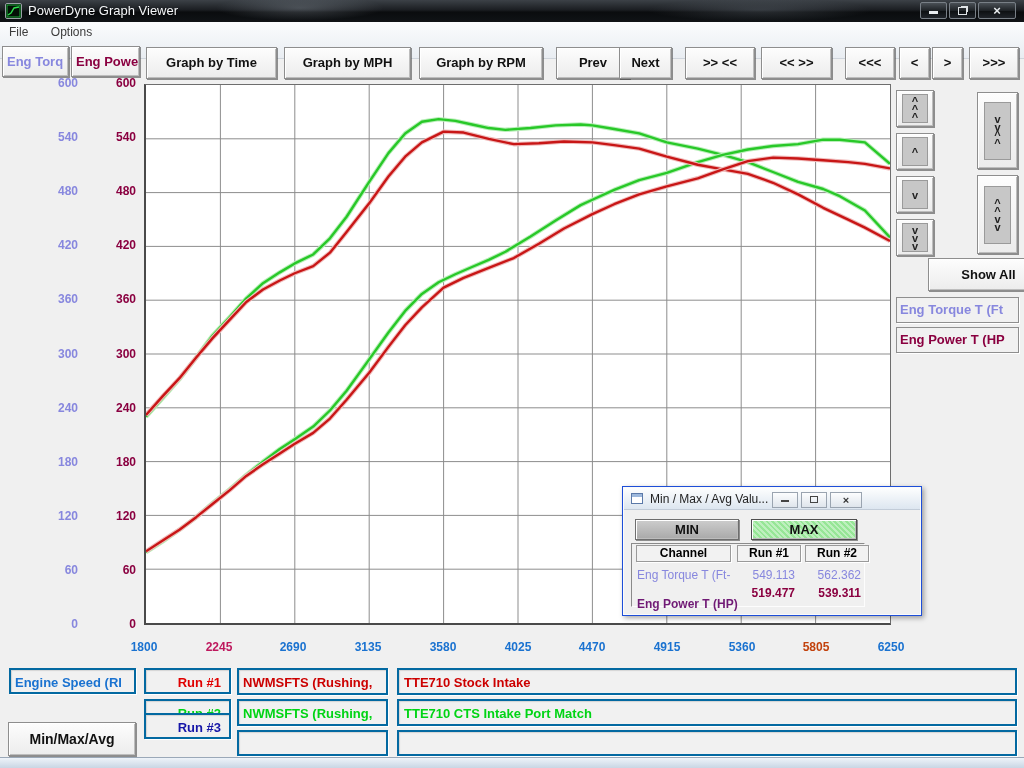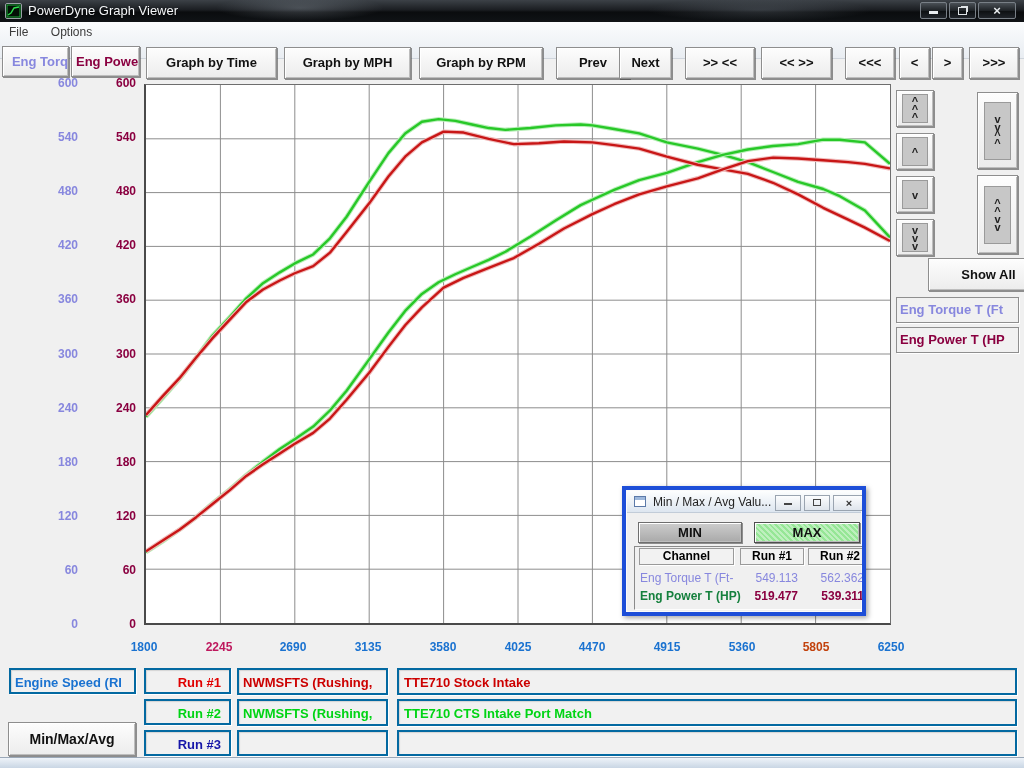--- a/index.html
+++ b/index.html
@@ -44,22 +44,22 @@
 
   
   .chevbox { display:flex; align-items:center; justify-content:center; }
   .chevin { background:#c7c7c7; border:1px solid #9a9a9a; display:flex; align-items:center; justify-content:center; }
   .chev { white-space:pre; font-size:11px; font-weight:bold; line-height:8px; color:#222; text-align:center; }
 
   .side-label { position:absolute; left:896px; width:123px; height:26px; background:#f1f1f1; border:1px solid #8f8f8f;
     box-shadow:1px 1px 0 #fff; font-size:13px; font-weight:bold; line-height:24px; padding-left:3px; white-space:nowrap; overflow:hidden; }
 
   
-  #mm-window { position:absolute; left:622px; top:486px; width:244px; height:130px; background:#f0f0f0;
-    border:4px solid #1d4ed8; box-shadow:0 0 0 1px rgba(255,255,255,.7) inset, 2px 2px 5px rgba(0,0,0,.35); z-index:30; overflow:hidden; }
+  #mm-window { position:absolute; left:622px; top:486px; width:300px; height:130px; background:#f0f0f0;
+    border:1px solid #1d4ed8; box-shadow:0 0 0 1px rgba(255,255,255,.7) inset, 2px 2px 5px rgba(0,0,0,.35); z-index:30; overflow:hidden; }
   #mm-titlebar { position:absolute; left:1px; top:1px; right:1px; height:22px;
     background:linear-gradient(180deg,#fdfefe,#dde6f0); border-bottom:1px solid #c2ccd8; }
   #mm-icon { position:absolute; left:7px; top:5px; width:12px; height:11px; background:#fff; border:1px solid #5b79a8; }
   #mm-icon:before { content:""; position:absolute; left:0; top:0; width:100%; height:3px; background:#9db8dc; display:block; }
   #mm-title { position:absolute; left:26px; top:4px; font-size:12px; color:#1f1f1f; white-space:nowrap; }
   .mmbtn { position:absolute; top:4px; height:16px; background:linear-gradient(180deg,#fcfdfe,#dfe5ec);
     border:1px solid #9aa4b0; font-size:11px; color:#333; text-align:center; line-height:13px; }
   .mm-restore { width:8px; height:7px; border:1px solid #444; margin:3px auto 0; }
   .mm-minbar { width:8px; height:2px; background:#444; margin:7px auto 0; }
   #mm-table-frame { position:absolute; left:8px; top:56px; width:234px; height:64px;
@@ -94,21 +94,21 @@
         <div class="restore-glyph"></div>
       </div>
     <div class="wbtn" style="left:978px;width:38px;font-size:13px;font-weight:bold;">×</div>
   </div>
 
   <div id="menubar">
     <span class="menu-item">File</span>
     <span class="menu-item">Options</span>
   </div>
 
-  <div class="btn3d" style="left:2px;top:46px;width:67px;height:31px;line-height:29px;color:#8787de;text-align:right;padding-left:4px;">Eng Torq</div>
+  <div class="btn3d" style="left:2px;top:46px;width:67px;height:31px;line-height:29px;color:#8787de;text-align:left;padding-left:4px;">Eng Torq</div>
   <div class="btn3d" style="left:71px;top:46px;width:69px;height:31px;line-height:29px;color:#8a0040;text-align:left;padding-left:4px;">Eng Powe</div>
 
   <div class="btn3d tbtn" style="left:146px;width:131px;">Graph by Time</div>
   <div class="btn3d tbtn" style="left:284px;width:127px;">Graph by MPH</div>
   <div class="btn3d tbtn" style="left:419px;width:124px;">Graph by RPM</div>
   <div class="btn3d tbtn" style="left:556px;width:74px;">Prev</div>
   <div class="btn3d tbtn" style="left:619px;width:53px;">Next</div>
   <div class="btn3d tbtn" style="left:685px;width:70px;">&gt;&gt; &lt;&lt;</div>
   <div class="btn3d tbtn" style="left:761px;width:71px;">&lt;&lt; &gt;&gt;</div>
   <div class="btn3d tbtn" style="left:845px;width:50px;">&lt;&lt;&lt;</div>
@@ -244,35 +244,35 @@
     </div>
     <div class="btn3d" style="left:12px;top:32px;width:104px;height:21px;line-height:19px;background:linear-gradient(180deg,#cdcdcd,#a9a9a9);border-color:#6e6e6e;">MIN</div>
     <div class="btn3d" style="left:128px;top:32px;width:106px;height:21px;line-height:19px;background:repeating-linear-gradient(45deg,rgba(255,255,255,.38) 0 2px,rgba(0,0,0,0) 2px 4px),#96e696;border-color:#4e4e4e;">MAX</div>
     <div id="mm-table-frame"></div>
     <div class="mm-hdr" style="left:13px;width:95px;">Channel</div>
     <div class="mm-hdr" style="left:114px;width:64px;">Run #1</div>
     <div class="mm-hdr" style="left:182px;width:64px;">Run #2</div>
     <div class="mm-cell" style="left:14px;top:81px;width:108px;color:#8787de;">Eng Torque T (Ft-</div>
     <div class="mm-cell num" style="left:112px;top:81px;width:60px;color:#8787de;">549.113</div>
     <div class="mm-cell num" style="left:180px;top:81px;width:58px;color:#8787de;">562.362</div>
-    <div class="mm-cell" style="left:14px;top:99px;width:108px;color:#15803d;font-weight:bold;">Eng Power T (HP)</div>
+    <div class="mm-cell" style="left:14px;top:110px;width:108px;color:#701a75;font-weight:bold;">Eng Power T (HP)</div>
     <div class="mm-cell num" style="left:112px;top:99px;width:60px;color:#8a0040;font-weight:bold;">519.477</div>
     <div class="mm-cell num" style="left:180px;top:99px;width:58px;color:#8a0040;font-weight:bold;">539.311</div>
   </div>
 
   <div class="sunk runtext" style="left:9px;top:668px;width:127px;height:26px;color:#1a72d0;padding-left:4px;">Engine Speed (RI</div>
 
   <div class="sunk runtext" style="left:144px;top:668px;width:87px;height:26px;color:#e00000;text-align:right;padding-right:8px;">Run #1</div>
   <div class="sunk runtext" style="left:237px;top:668px;width:151px;height:27px;color:#cc0000;padding-left:4px;">NWMSFTS (Rushing,</div>
   <div class="sunk runtext" style="left:397px;top:668px;width:620px;height:27px;color:#cc0000;padding-left:5px;">TTE710 Stock Intake</div>
 
   <div class="sunk runtext" style="left:144px;top:699px;width:87px;height:26px;color:#00d414;text-align:right;padding-right:8px;">Run #2</div>
   <div class="sunk runtext" style="left:237px;top:699px;width:151px;height:27px;color:#00d414;padding-left:4px;">NWMSFTS (Rushing,</div>
   <div class="sunk runtext" style="left:397px;top:699px;width:620px;height:27px;color:#00d414;padding-left:5px;">TTE710 CTS Intake Port Match</div>
 
-  <div class="sunk runtext" style="left:144px;top:730px;width:87px;height:26px;color:#1616a8;text-align:right;padding-right:8px;">Run #3</div>
+  <div class="sunk runtext" style="left:144px;top:713px;width:87px;height:26px;color:#1616a8;text-align:right;padding-right:8px;">Run #3</div>
   <div class="sunk runtext" style="left:237px;top:730px;width:151px;height:26px;"></div>
   <div class="sunk runtext" style="left:397px;top:730px;width:620px;height:26px;"></div>
 
   <div class="btn3d" style="left:8px;top:722px;width:128px;height:34px;line-height:32px;font-size:14px;">Min/Max/Avg</div>
 
   <div id="bottom-strip"></div>
 </div>
 
 </body></html>

